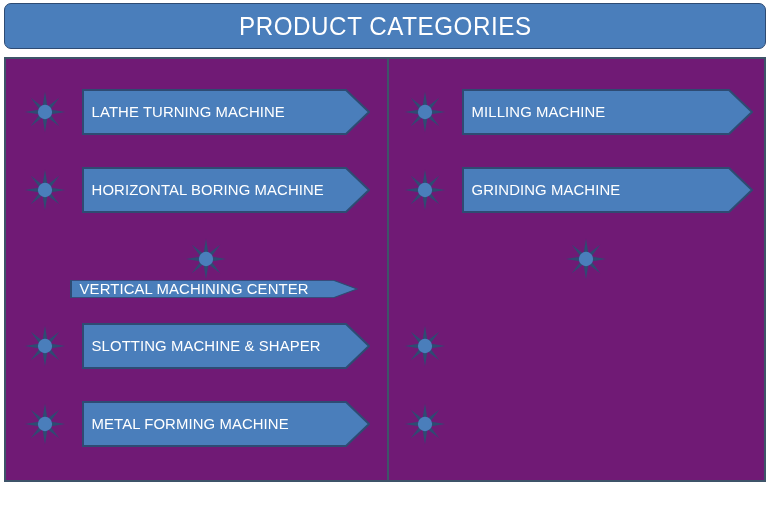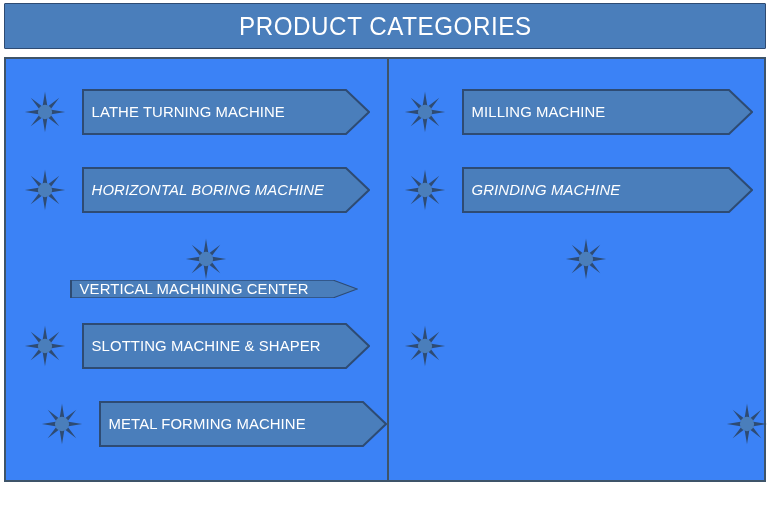--- a/index.html
+++ b/index.html
@@ -21,21 +21,21 @@
 
   
   .title-bar {
     position: absolute;
     left: 4px;
     top: 3px;
     width: 762px;
     height: 46px;
     background: #4a7ebb;
     border: 1.5px solid #2e4b73;
-    border-radius: 1px;
+    border-radius: 7px;
     display: flex;
     align-items: center;
     justify-content: center;
   }
   .title-text {
     color: #ffffff;
     font-size: 26px;
     letter-spacing: 0.6px;
     font-weight: 400;
     text-transform: uppercase;
@@ -45,21 +45,21 @@
   }
 
   
   .panel {
     position: absolute;
     left: 4px;
     top: 57px;
     width: 762px;
     height: 425px;
     border: 2px solid #3e5469;
-    background: #3b82f6;
+    background: #701a75;
   }
 
   .divider {
     position: absolute;
     left: 381px;
     top: 0px;
     width: 2px;
     height: 421px;
     background: #3e5469;
   }
@@ -77,24 +77,24 @@
     position: absolute;
     left: 0;
     height: 60px;
     display: flex;
     align-items: center;
   }
   .col-left  .row { width: 381px; padding-left: 18px; }
   .col-right .row { width: 379px; padding-left: 15px; }
 
   .row-0 { top: 23px; }
-  .row-1 { top: 101px; font-style: italic; }
+  .row-1 { top: 101px; }
   .row-2 { top: 179px; flex-direction: column; }
   .row-3 { top: 257px; }
-  .row-4 { top: 335px; justify-content: flex-end; }
+  .row-4 { top: 335px; }
 
   
   .star-icon {
     width: 42px;
     height: 42px;
     flex: 0 0 42px;
     display: block;
   }
 
   

